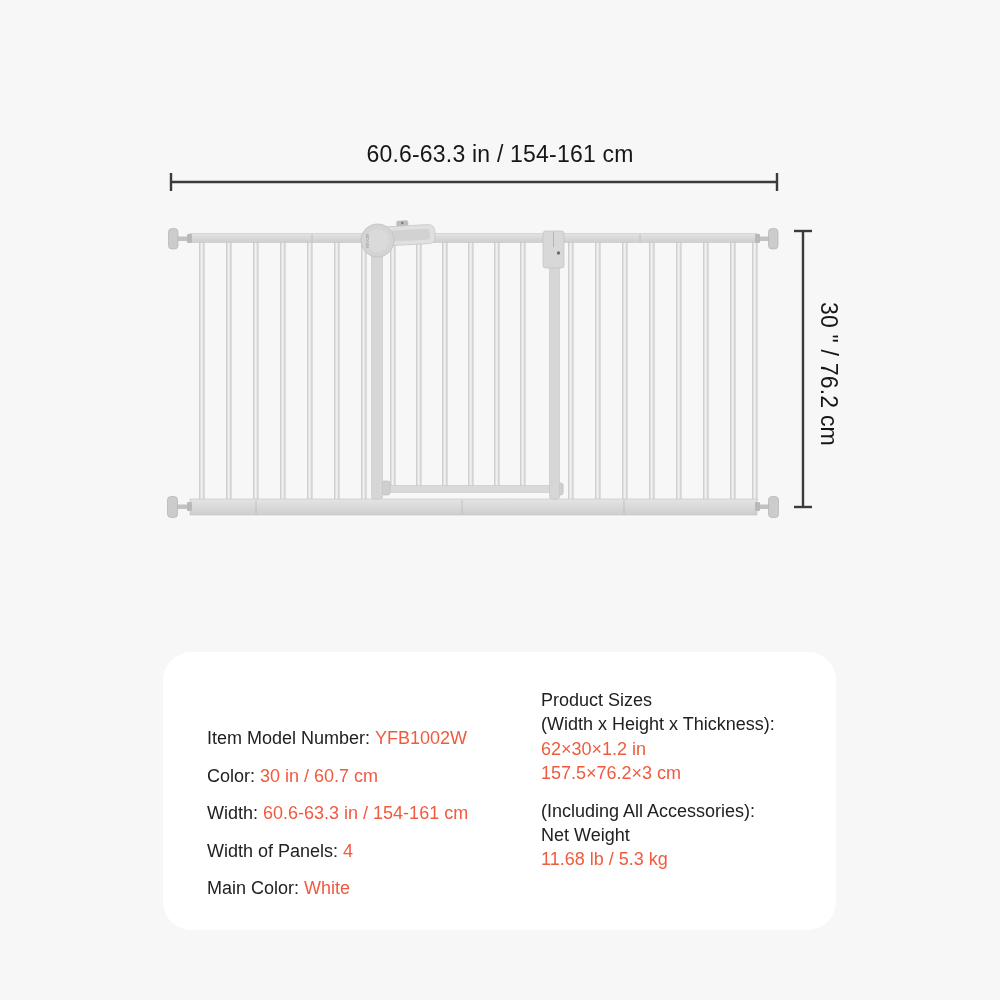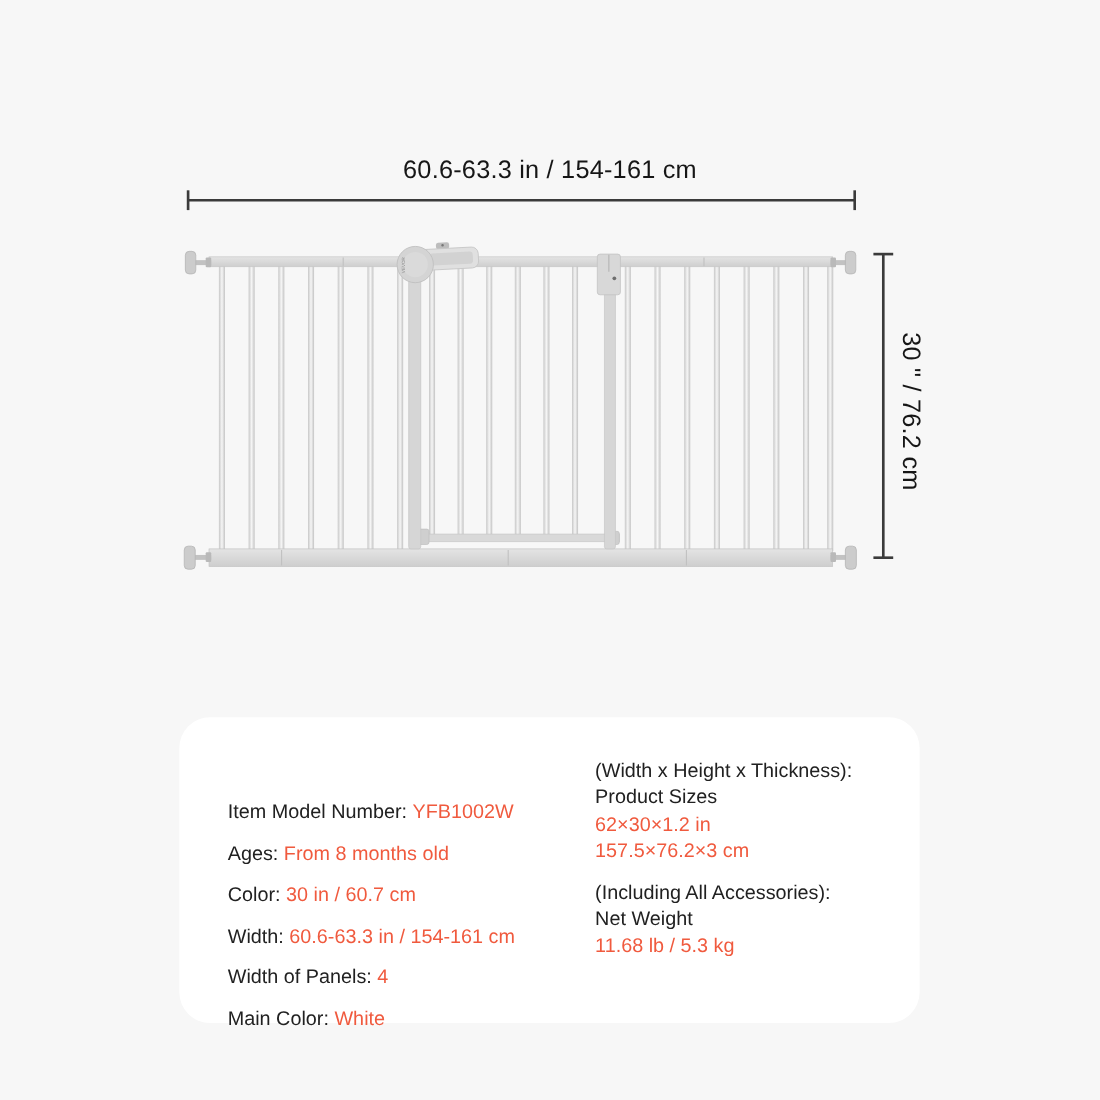--- a/index.html
+++ b/index.html
@@ -163,40 +163,37 @@
 
   <div class="dim-label-h">60.6-63.3 in / 154-161 cm</div>
   <div class="dim-label-v">30 " / 76.2 cm</div>
 
   <section class="spec-card">
     <div class="col-left">
       <p class="row">
         <span class="lbl">Item Model Number:</span><span class="val">YFB1002W</span>
       </p>
       <p class="row">
-        <span class="lbl">Ages:</span><span class="val">From 8 months old</span>
-      </p>
-      <p class="row">
         <span class="lbl">Color:</span><span class="val">30 in / 60.7 cm</span>
       </p>
       <p class="row">
         <span class="lbl">Width:</span><span class="val">60.6-63.3 in / 154-161 cm</span>
       </p>
       <p class="row">
         <span class="lbl">Width of Panels:</span><span class="val">4</span>
       </p>
       <p class="row">
         <span class="lbl">Main Color:</span><span class="val">White</span>
       </p>
     </div>
 
     <div class="col-right">
       <div class="block">
+        <p class="lbl-line">Product Sizes</p>
         <p class="lbl-line">(Width x Height x Thickness):</p>
-        <p class="lbl-line">Product Sizes</p>
         <p class="val-line">62×30×1.2 in</p>
         <p class="val-line">157.5×76.2×3 cm</p>
       </div>
       <div class="block">
         <p class="lbl-line">(Including All Accessories):</p>
         <p class="lbl-line">Net Weight</p>
         <p class="val-line">11.68 lb / 5.3 kg</p>
       </div>
     </div>
   </section>

